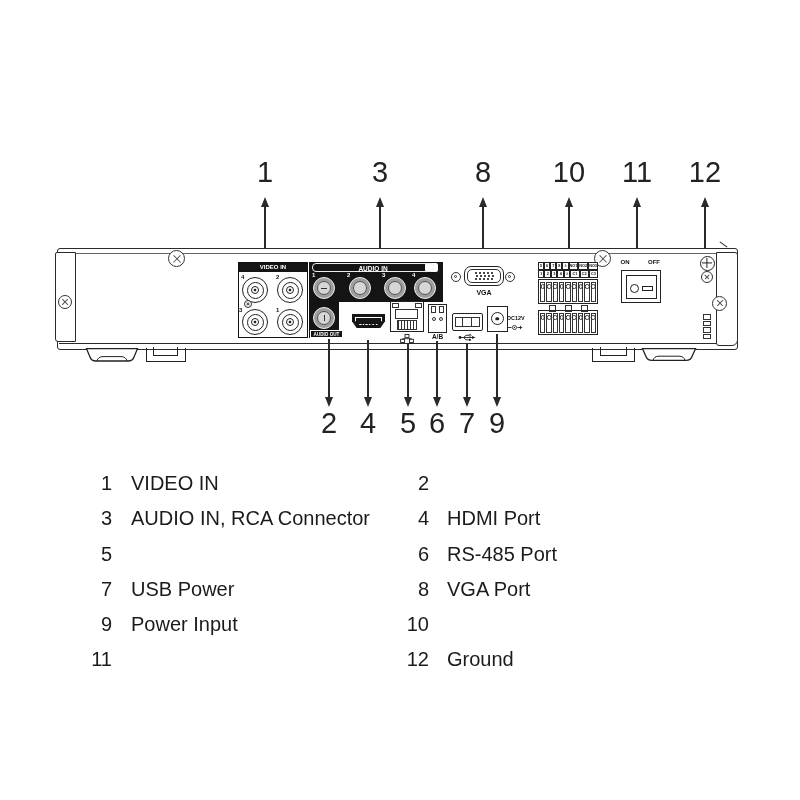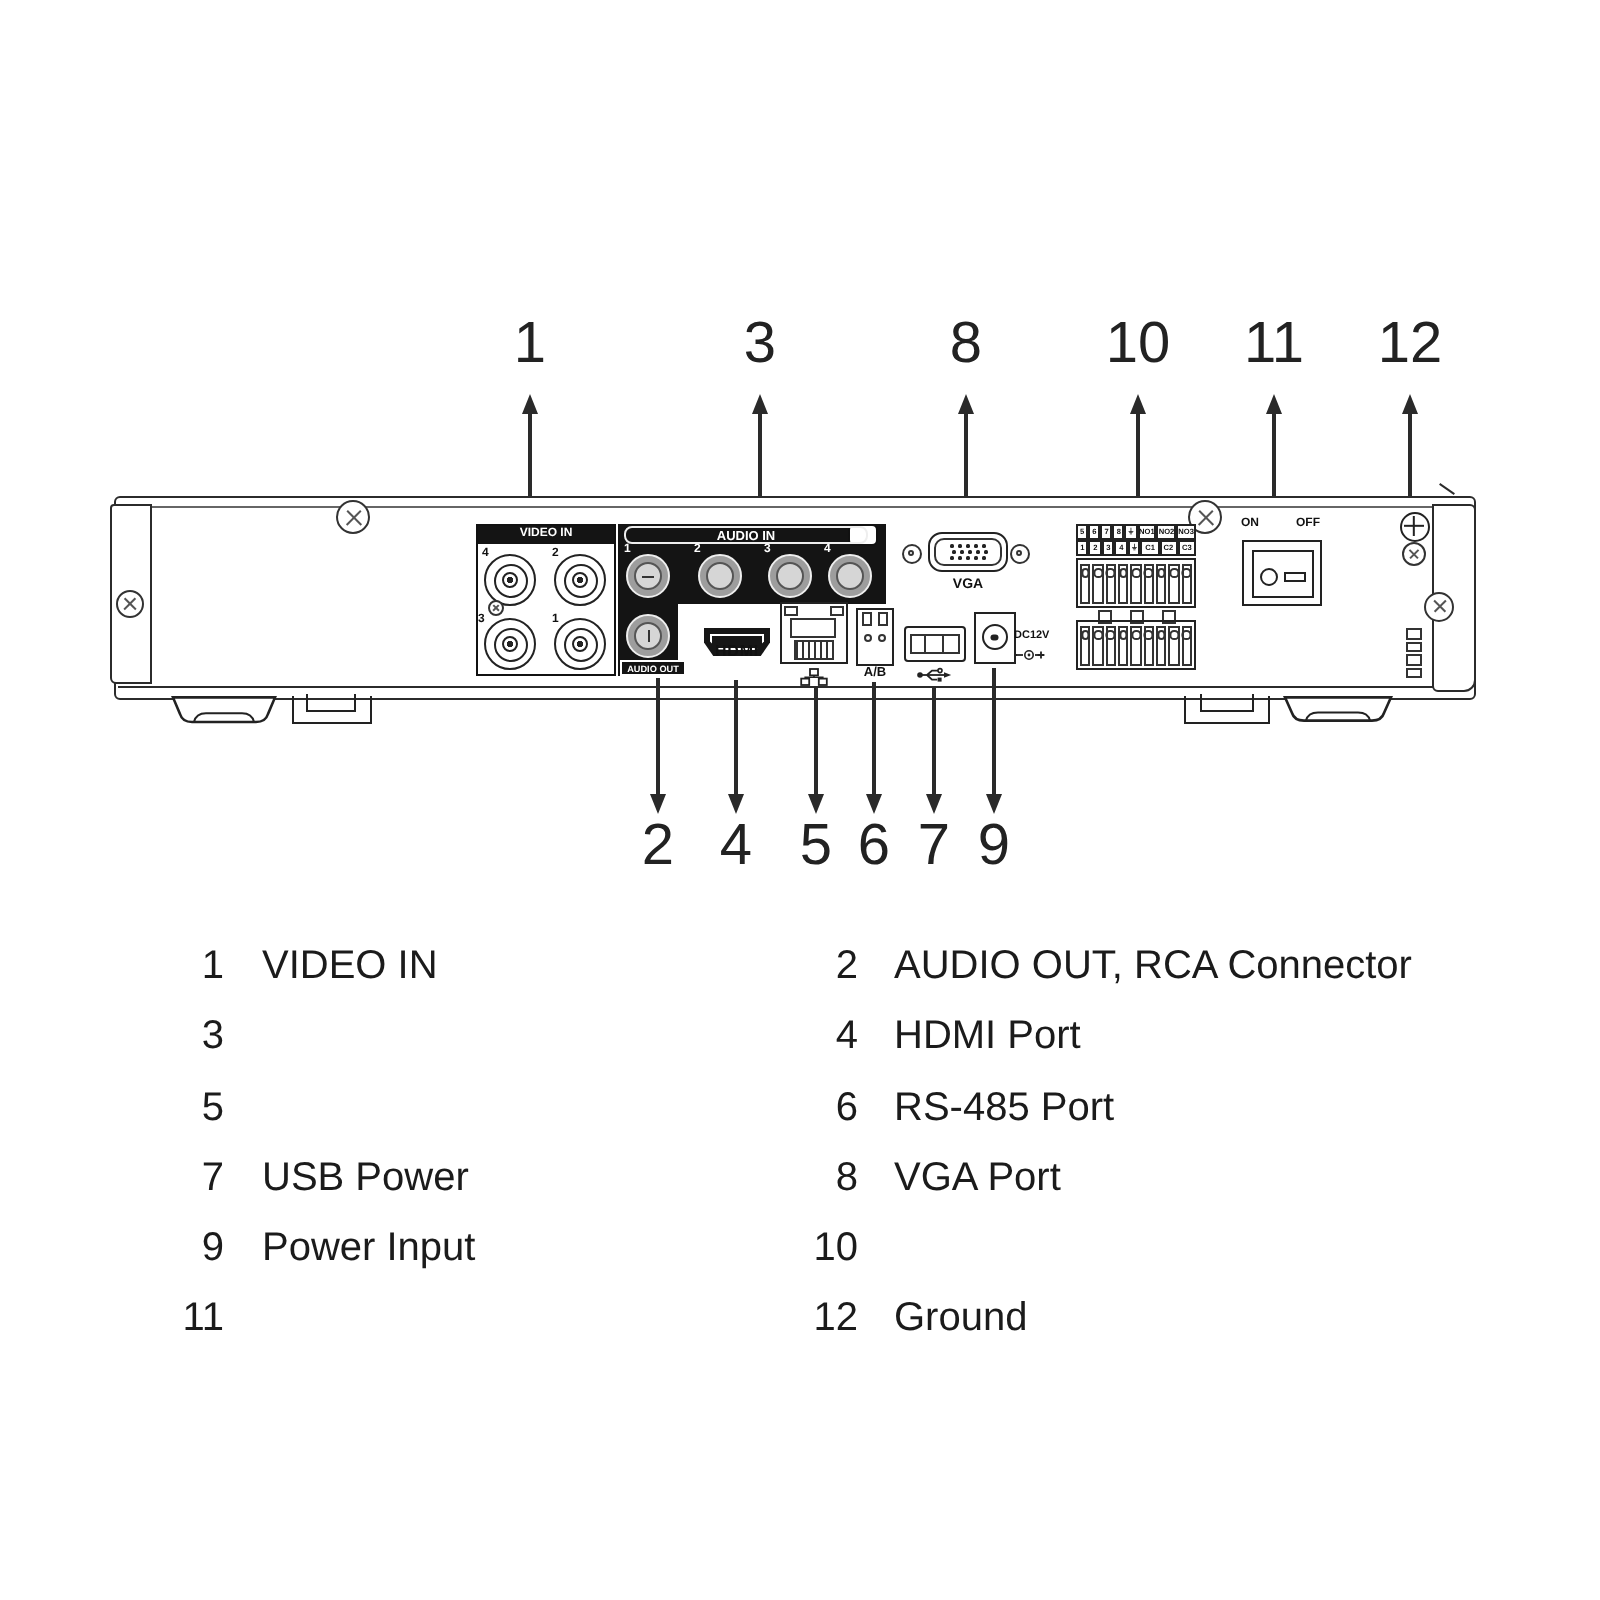--- a/index.html
+++ b/index.html
@@ -319,23 +319,23 @@
   <div class="tri-d" style="left:462.5px;top:397px"></div>
   <div class="cnum" style="left:467px;top:409px">7</div>
 
   <div class="cl" style="left:496.2px;top:334px;height:63px"></div>
   <div class="tri-d" style="left:492.5px;top:397px"></div>
   <div class="cnum" style="left:497px;top:409px">9</div>
 
   <div class="lg-num" style="left:78px;top:472px">1</div>
   <div class="lg-label" style="left:131px;top:472px">VIDEO IN</div>
   <div class="lg-num" style="left:395px;top:472px">2</div>
-  <div class="lg-label" style="left:447px;top:472px">AUDIO OUT, RCA Connector</div>
 
   <div class="lg-num" style="left:78px;top:507px">3</div>
+  <div class="lg-label" style="left:131px;top:507px">AUDIO IN, RCA Connector</div>
   <div class="lg-num" style="left:395px;top:507px">4</div>
   <div class="lg-label" style="left:447px;top:507px">HDMI Port</div>
 
   <div class="lg-num" style="left:78px;top:543px">5</div>
   <div class="lg-num" style="left:395px;top:543px">6</div>
   <div class="lg-label" style="left:447px;top:543px">RS-485 Port</div>
 
   <div class="lg-num" style="left:78px;top:578px">7</div>
   <div class="lg-label" style="left:131px;top:578px">USB Power</div>
   <div class="lg-num" style="left:395px;top:578px">8</div>

